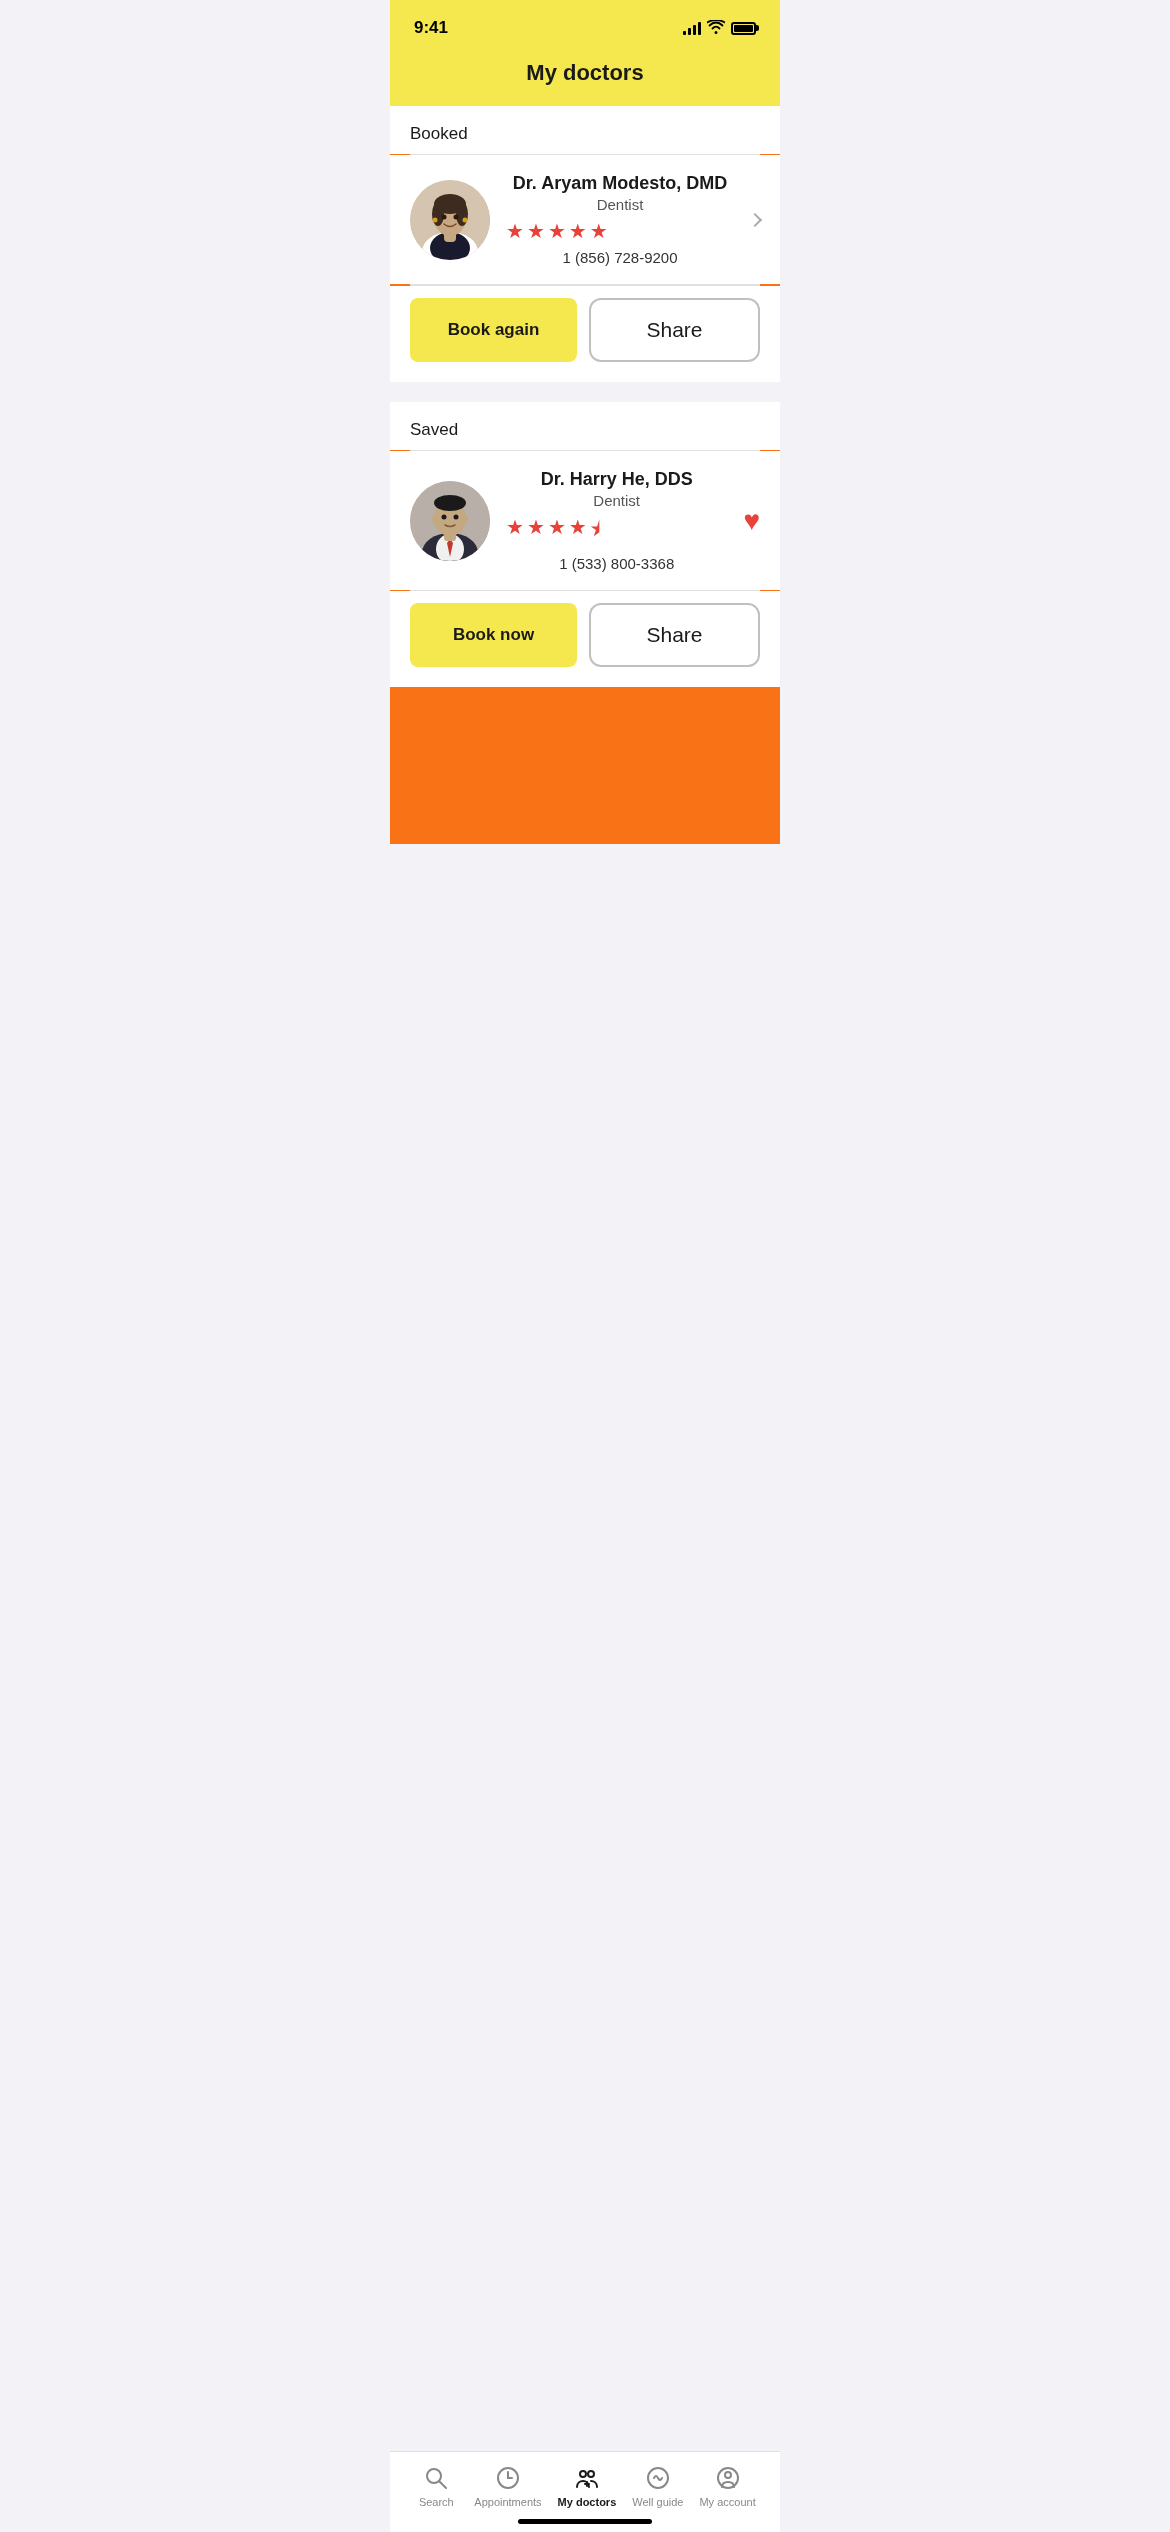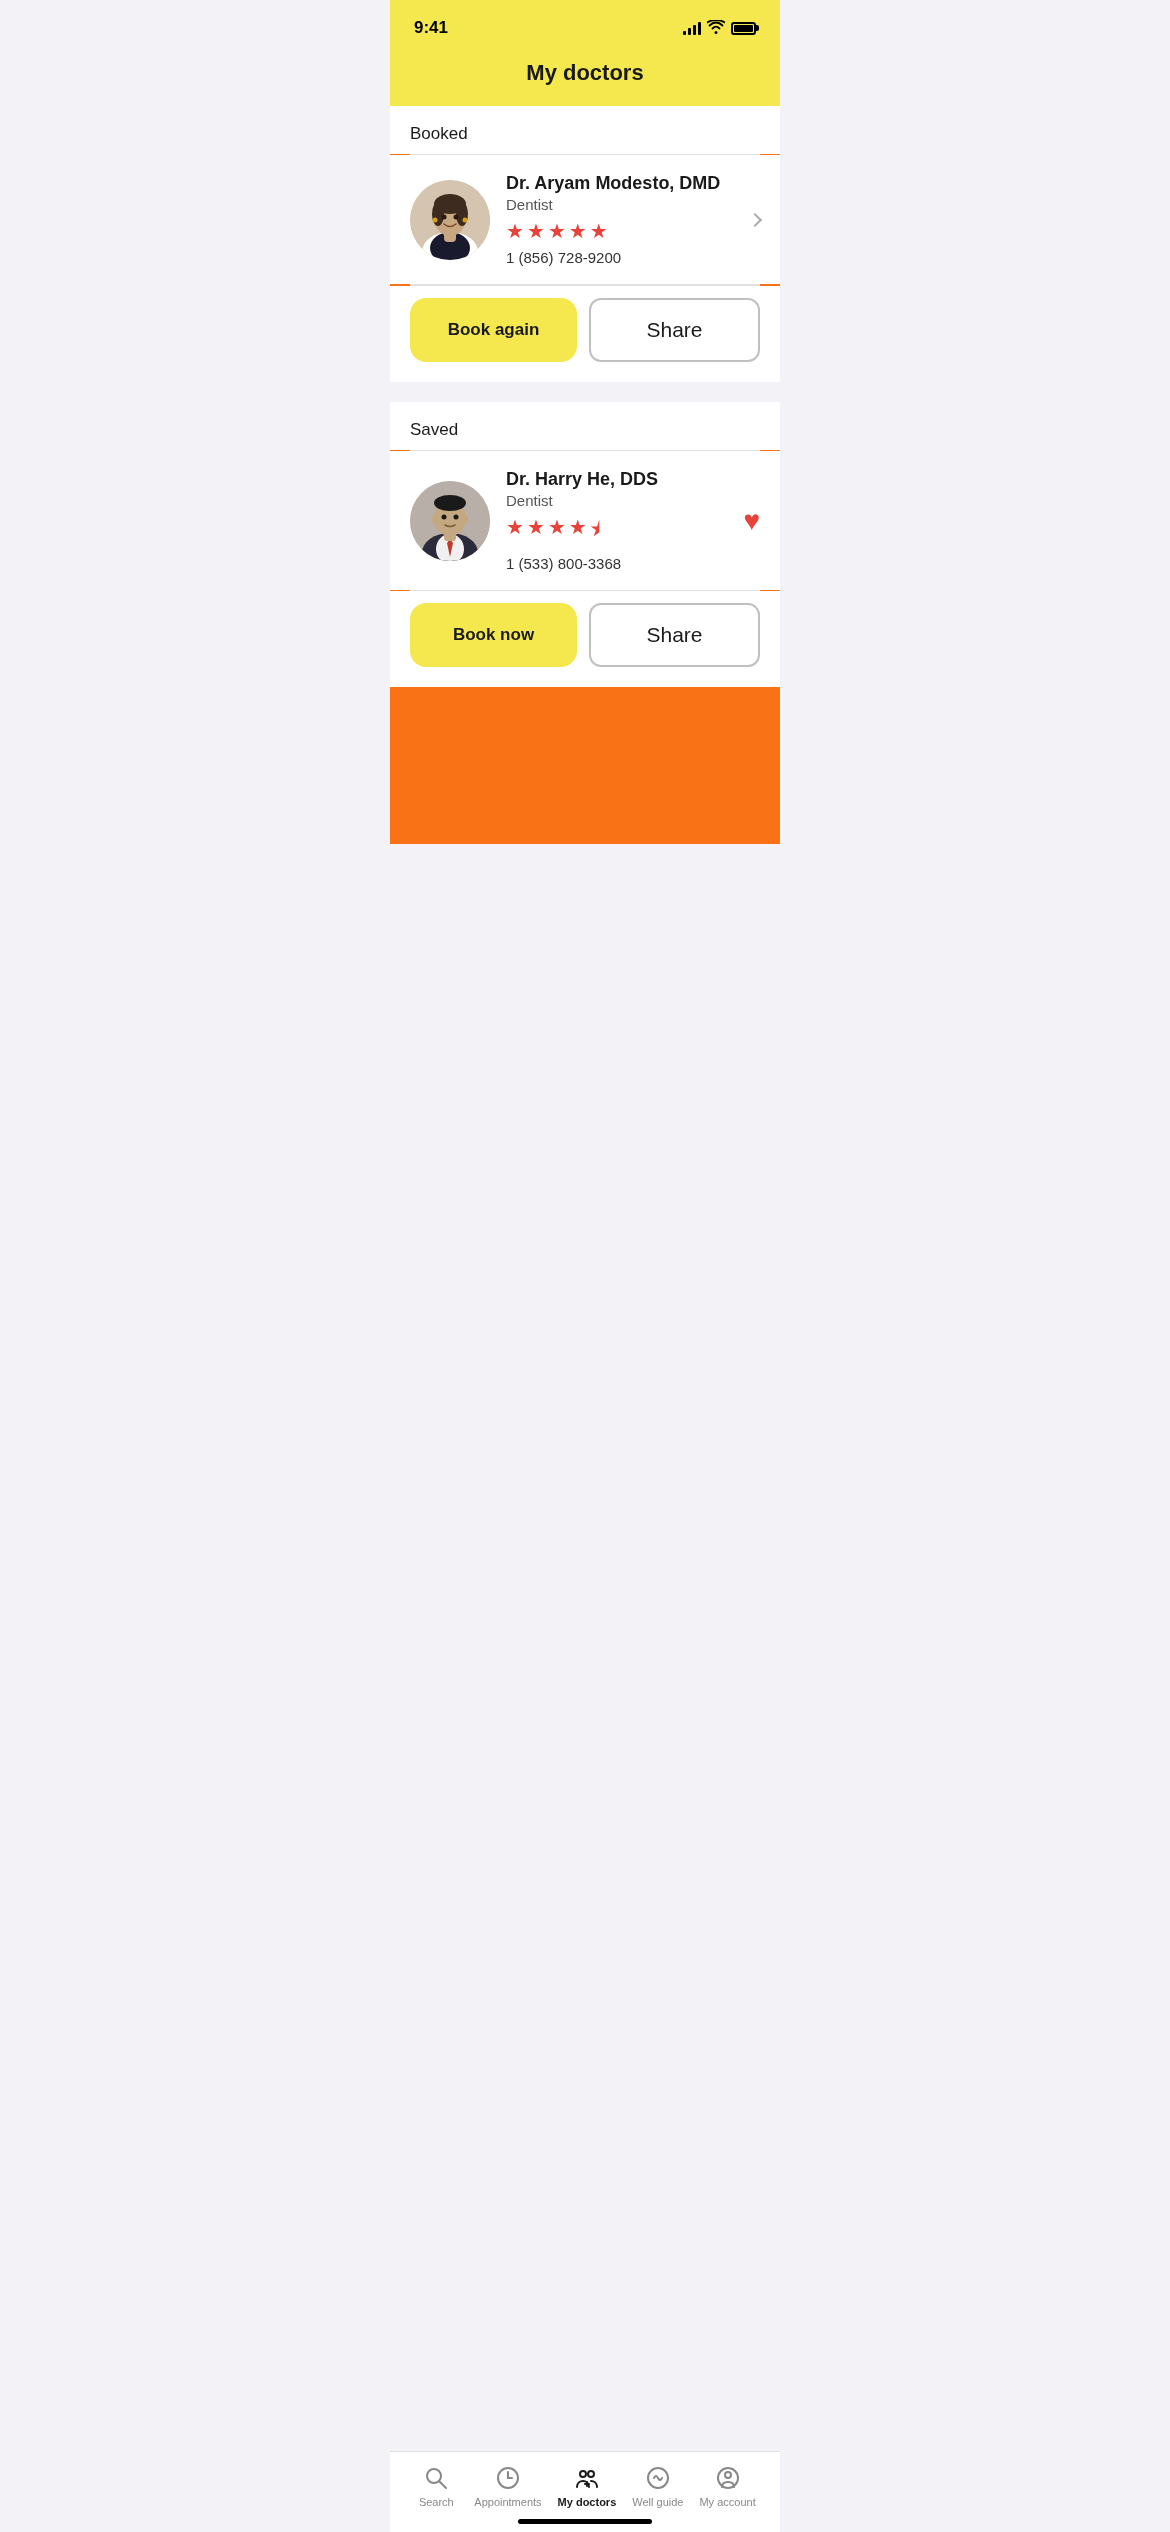--- a/index.html
+++ b/index.html
@@ -141,20 +141,21 @@
     
     .avatar-male {
       background: linear-gradient(135deg, #d0c8be 0%, #a89880 100%);
       display: flex;
       align-items: center;
       justify-content: center;
     }
 
     .doctor-info {
       flex: 1;
+      text-align: center;
     }
     .doctor-name {
       font-size: 18px;
       font-weight: 700;
       color: #1a1a1a;
       margin-bottom: 2px;
     }
     .doctor-specialty {
       font-size: 15px;
       color: #555;
@@ -208,21 +209,21 @@
     .action-buttons {
       display: flex;
       gap: 12px;
       padding: 12px 20px 20px;
       background: #fff;
     }
     .btn-yellow {
       flex: 1;
       background: #f5e84e;
       border: none;
-      border-radius: 16px;
+      border-radius: 8px;
       padding: 18px 10px;
       font-size: 17px;
       font-weight: 700;
       color: #1a1a1a;
       cursor: pointer;
     }
     .btn-outline {
       flex: 1;
       background: #fff;
       border: 2px solid #c0c0c0;

